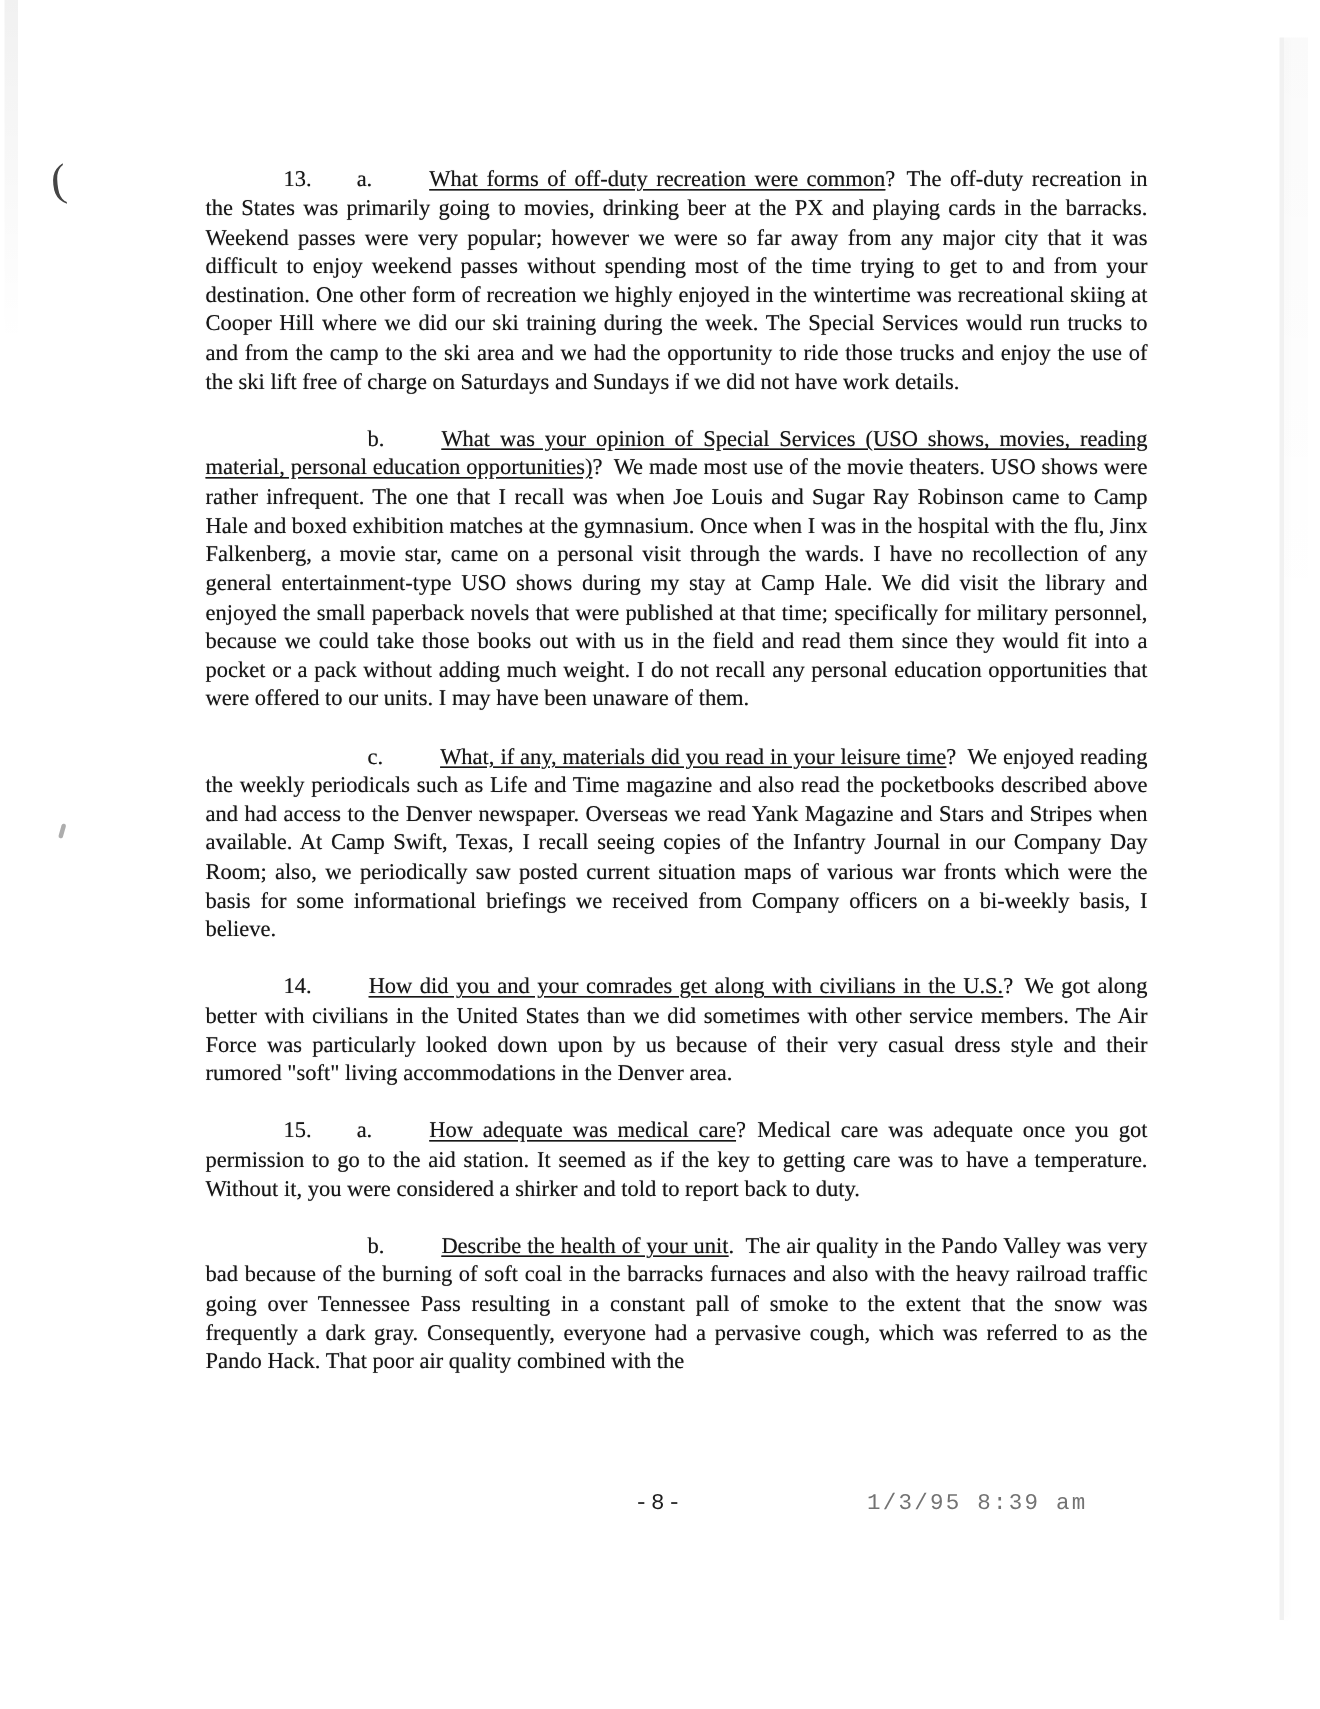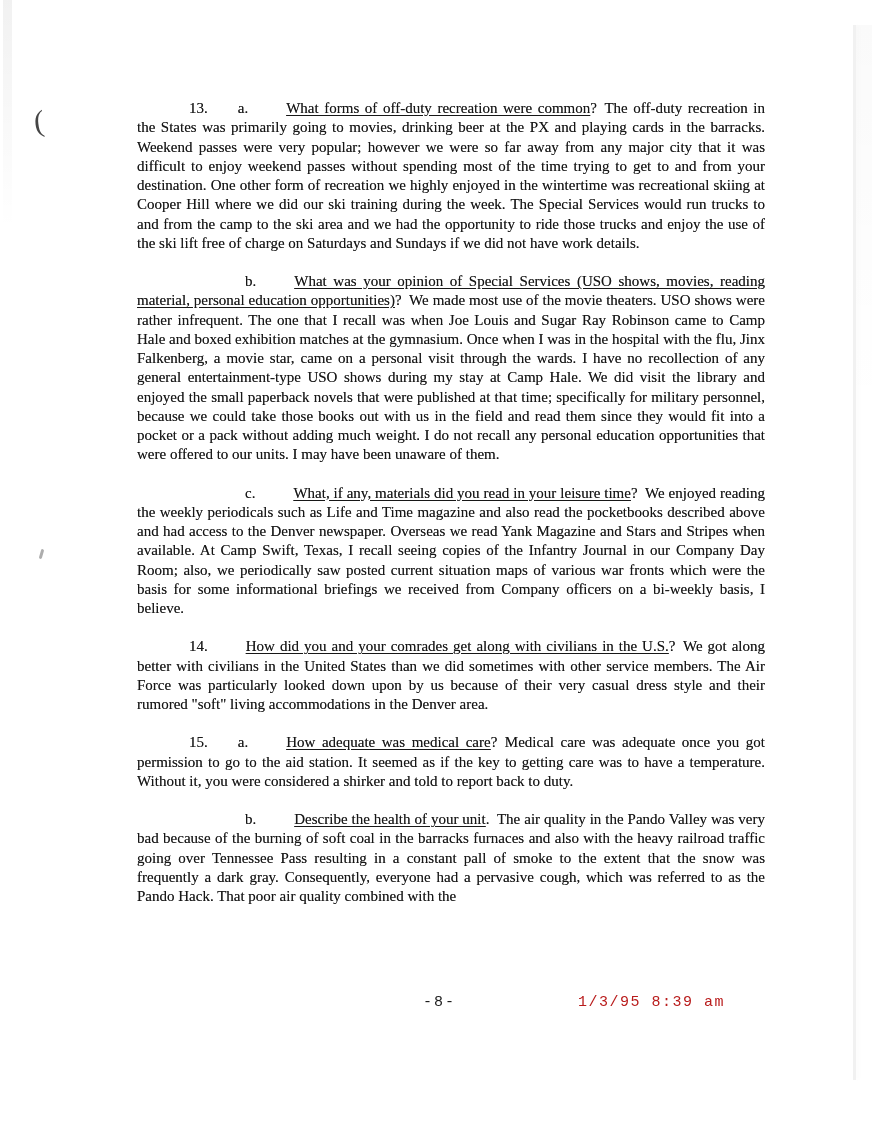--- a/index.html
+++ b/index.html
@@ -39,38 +39,38 @@
   }
   
   .doc {
     position:absolute; left:137px; top:99px; width:628px;
     color:#171717;
     font-size:15px;
     line-height:19.25px;
     text-align:justify;
     text-shadow:0 0 0.5px rgba(0,0,0,0.55);
   }
-  .para { margin:0 0 19px 0; }
+  .para { margin:12px 0 19px 0; }
   .para:last-child { margin-bottom:0; }
   .tab { display:inline-block; height:1px; }
   .tab-l1 { width:52px; }
   .tab-l2 { width:108px; }
   .tab-mid { width:30px; }
   .tab-after { width:38px; }
   .q { text-decoration:underline; text-underline-offset:2px; }
   
   .pagenum {
     position:absolute; left:423px; top:994px;
     font-family:"Liberation Mono", monospace;
     font-size:15px; letter-spacing:2px; color:#1d1d1d;
   }
   .stamp {
     position:absolute; left:578px; top:994px;
     font-family:"Liberation Mono", monospace;
-    font-size:15px; letter-spacing:1.5px; color:#b91c1c;
+    font-size:15px; letter-spacing:1.5px; color:#737373;
   }
 </style>
 </head>
 <body>
 
 <div class="edge-left"></div>
 <div class="edge-right"></div>
 <div class="edge-right-band"></div>
 
 <span class="mark-paren">(</span>

